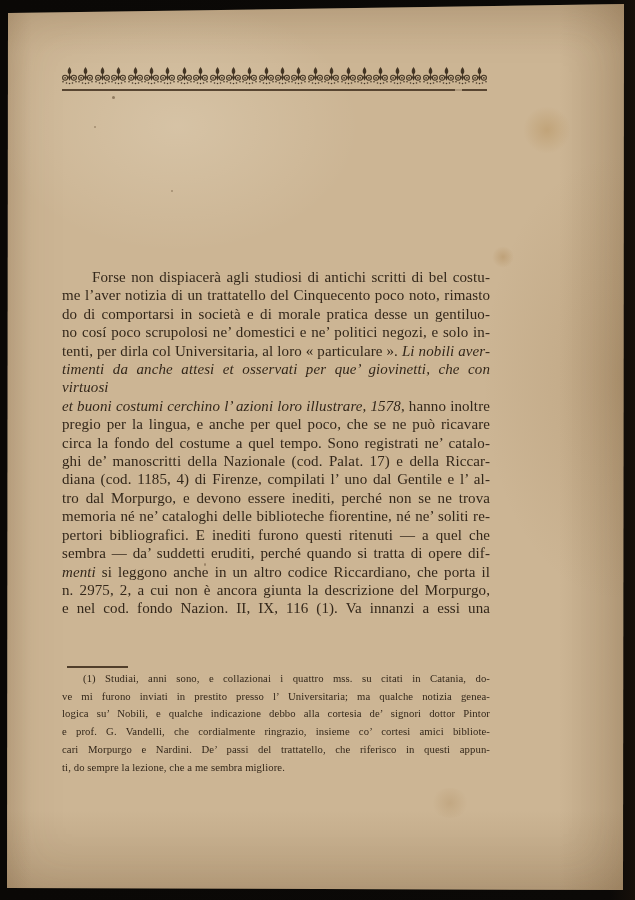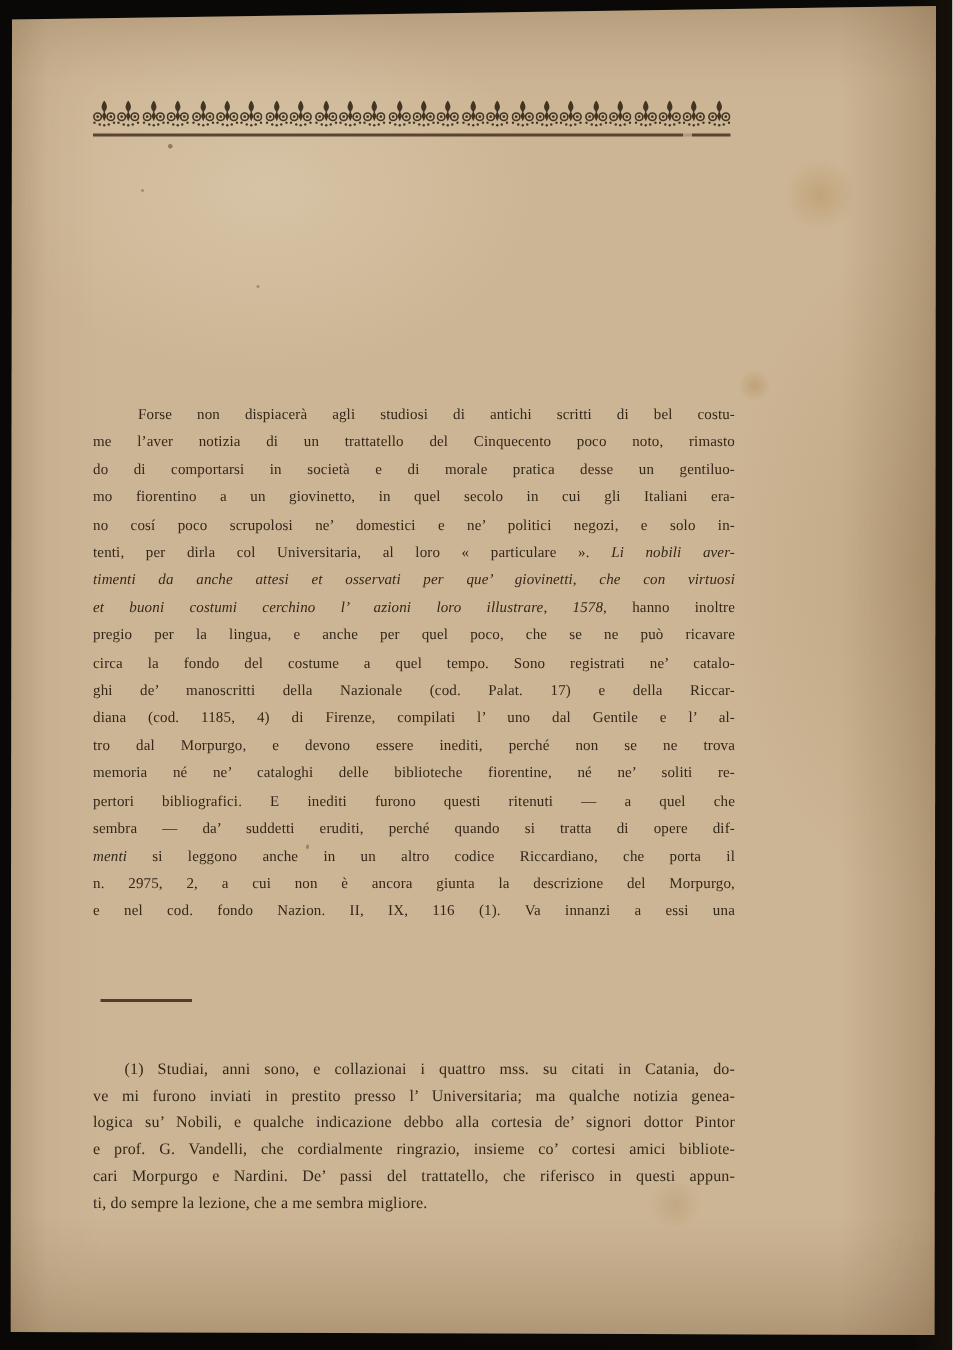--- a/index.html
+++ b/index.html
@@ -24,32 +24,31 @@
     display:flex;justify-content:space-between;align-items:flex-start;
   }
   .ornament-row svg{flex:0 0 auto;opacity:.88;}
   .head-rule{
     position:absolute;left:62px;top:89px;width:425px;height:2px;
     background:linear-gradient(to right, var(--rule,#43311f) 0 92.5%, rgba(67,49,31,.25) 92.5% 94%, var(--rule,#43311f) 94%);
     opacity:.85;
   }
   .body-text{
     position:absolute;left:62px;top:268px;width:428px;
-    font-size:10px;line-height:18.4px;color:var(--ink,#33271a);
+    font-size:15px;line-height:18.4px;color:var(--ink,#33271a);
     letter-spacing:.1px;
   }
   .foot-rule{
     position:absolute;left:67px;top:666px;width:61px;height:1.5px;
     background:var(--rule,#43311f);opacity:.9;
   }
   .foot-text{
     position:absolute;left:62px;top:670px;width:428px;
     font-size:10.7px;line-height:17.7px;color:var(--ink,#33271a);
     letter-spacing:.1px;
-    margin-top:35px;
   }
   .tline{text-align:justify;text-align-last:justify;}
   .tline.nojust{text-align-last:left;}
   .body-text .ind{text-indent:30px;}
   .foot-text .ind{text-indent:21px;}
   .tline em{font-style:italic;}
   .speck{position:absolute;border-radius:50%;background:#5a432c;}
   .s1{left:112px;top:96px;width:3px;height:3px;opacity:.55;}
   .s2{left:94px;top:126px;width:2px;height:2px;opacity:.40;}
   .s3{left:171px;top:190px;width:2px;height:2px;opacity:.40;}
@@ -408,21 +407,20 @@
       <circle cx="14.0" cy="14.8" r="0.8"></circle>
     </svg>
     </div>
 
   <div class="head-rule"></div>
 
   <div class="body-text">
       <div class="tline ind"><span>Forse non dispiacerà agli studiosi di antichi scritti di bel costu-</span></div>
       <div class="tline"><span>me l’aver notizia di un trattatello del Cinquecento poco noto, rimasto</span></div>
       <div class="tline"><span>do di comportarsi in società e di morale pratica desse un gentiluo-</span></div>
-      <div class="tline"><span>mo fiorentino a un giovinetto, in quel secolo in cui gli Italiani era-</span></div>
       <div class="tline"><span>no cosí poco scrupolosi ne’ domestici e ne’ politici negozi, e solo in-</span></div>
       <div class="tline"><span>tenti, per dirla col Universitaria, al loro « particulare ». </span><em>Li nobili aver-</em></div>
       <div class="tline"><em>timenti da anche attesi et osservati per que’ giovinetti, che con virtuosi</em></div>
       <div class="tline"><em>et buoni costumi cerchino l’ azioni loro illustrare, 1578</em><span>, hanno inoltre</span></div>
       <div class="tline"><span>pregio per la lingua, e anche per quel poco, che se ne può ricavare</span></div>
       <div class="tline"><span>circa la fondo del costume a quel tempo. Sono registrati ne’ catalo-</span></div>
       <div class="tline"><span>ghi de’ manoscritti della Nazionale (cod. Palat. 17) e della Riccar-</span></div>
       <div class="tline"><span>diana (cod. 1185, 4) di Firenze, compilati l’ uno dal Gentile e l’ al-</span></div>
       <div class="tline"><span>tro dal Morpurgo, e devono essere inediti, perché non se ne trova</span></div>
       <div class="tline"><span>memoria né ne’ cataloghi delle biblioteche fiorentine, né ne’ soliti re-</span></div>

